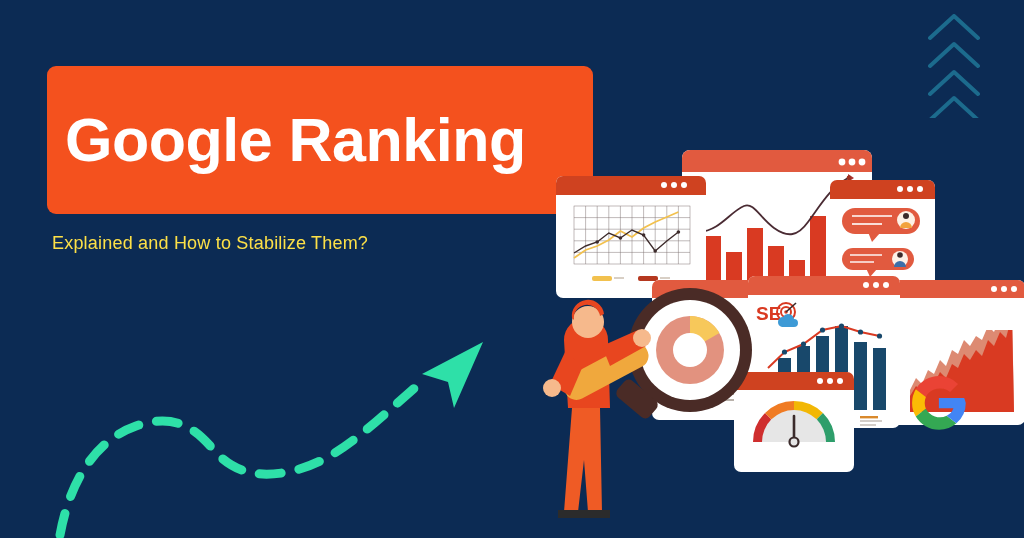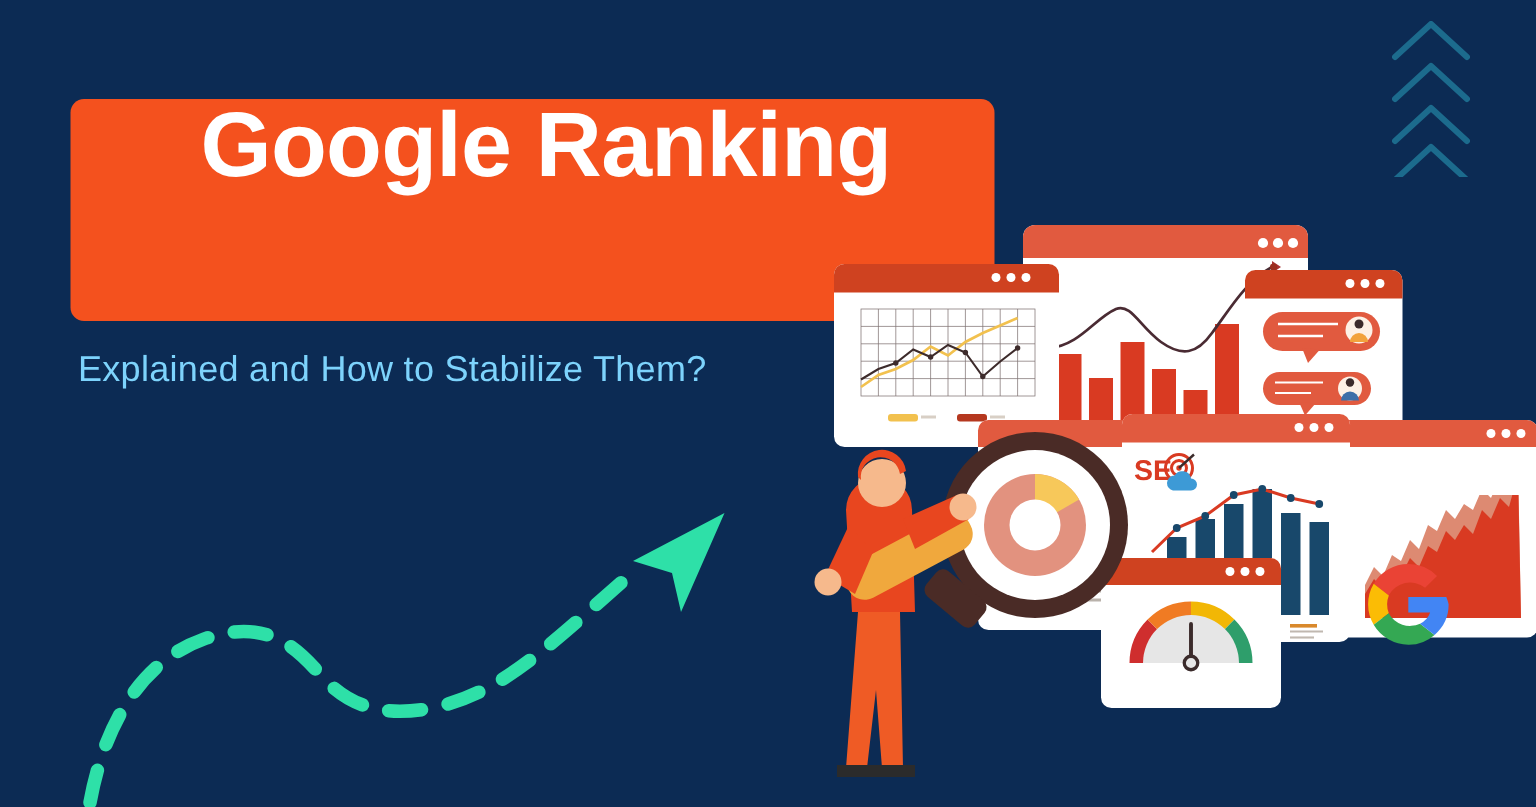--- a/index.html
+++ b/index.html
@@ -8,33 +8,33 @@
     font-family:"Liberation Sans", sans-serif;
     background:#0c2b54;
   }
   #banner{position:relative;width:1024px;height:538px;background:#0c2b54;overflow:hidden;}
 
   
   .chevrons{position:absolute;top:8px;left:922px;width:64px;height:110px;}
 
   
   .title-box{
-    position:absolute;left:47px;top:66px;width:616px;height:148px;
+    position:absolute;left:47px;top:66px;width:546px;height:148px;
     background:#f4511e;border-radius:9px;
-    display:flex;flex-direction:row;justify-content:center;
+    display:flex;flex-direction:column;justify-content:center;
     padding:0 0 0 18px;box-sizing:border-box;
   }
   .title-line{
     color:#ffffff;font-weight:700;font-size:61px;line-height:1.0;
     letter-spacing:-0.5px;white-space:nowrap;
   }
   .title-line.l2{margin-top:4px;}
   .subtitle{
     position:absolute;left:52px;top:233px;width:600px;
-    color:#7dd3fc;font-size:24px;font-weight:400;white-space:nowrap;
+    color:#fde047;font-size:18px;font-weight:400;white-space:nowrap;
     letter-spacing:0.2px;
   }
 
   
   .dashed-arrow{position:absolute;left:36px;top:330px;width:470px;height:208px;}
 
   
   .illus{position:absolute;left:530px;top:140px;width:500px;height:400px;}
 </style>
 </head>

